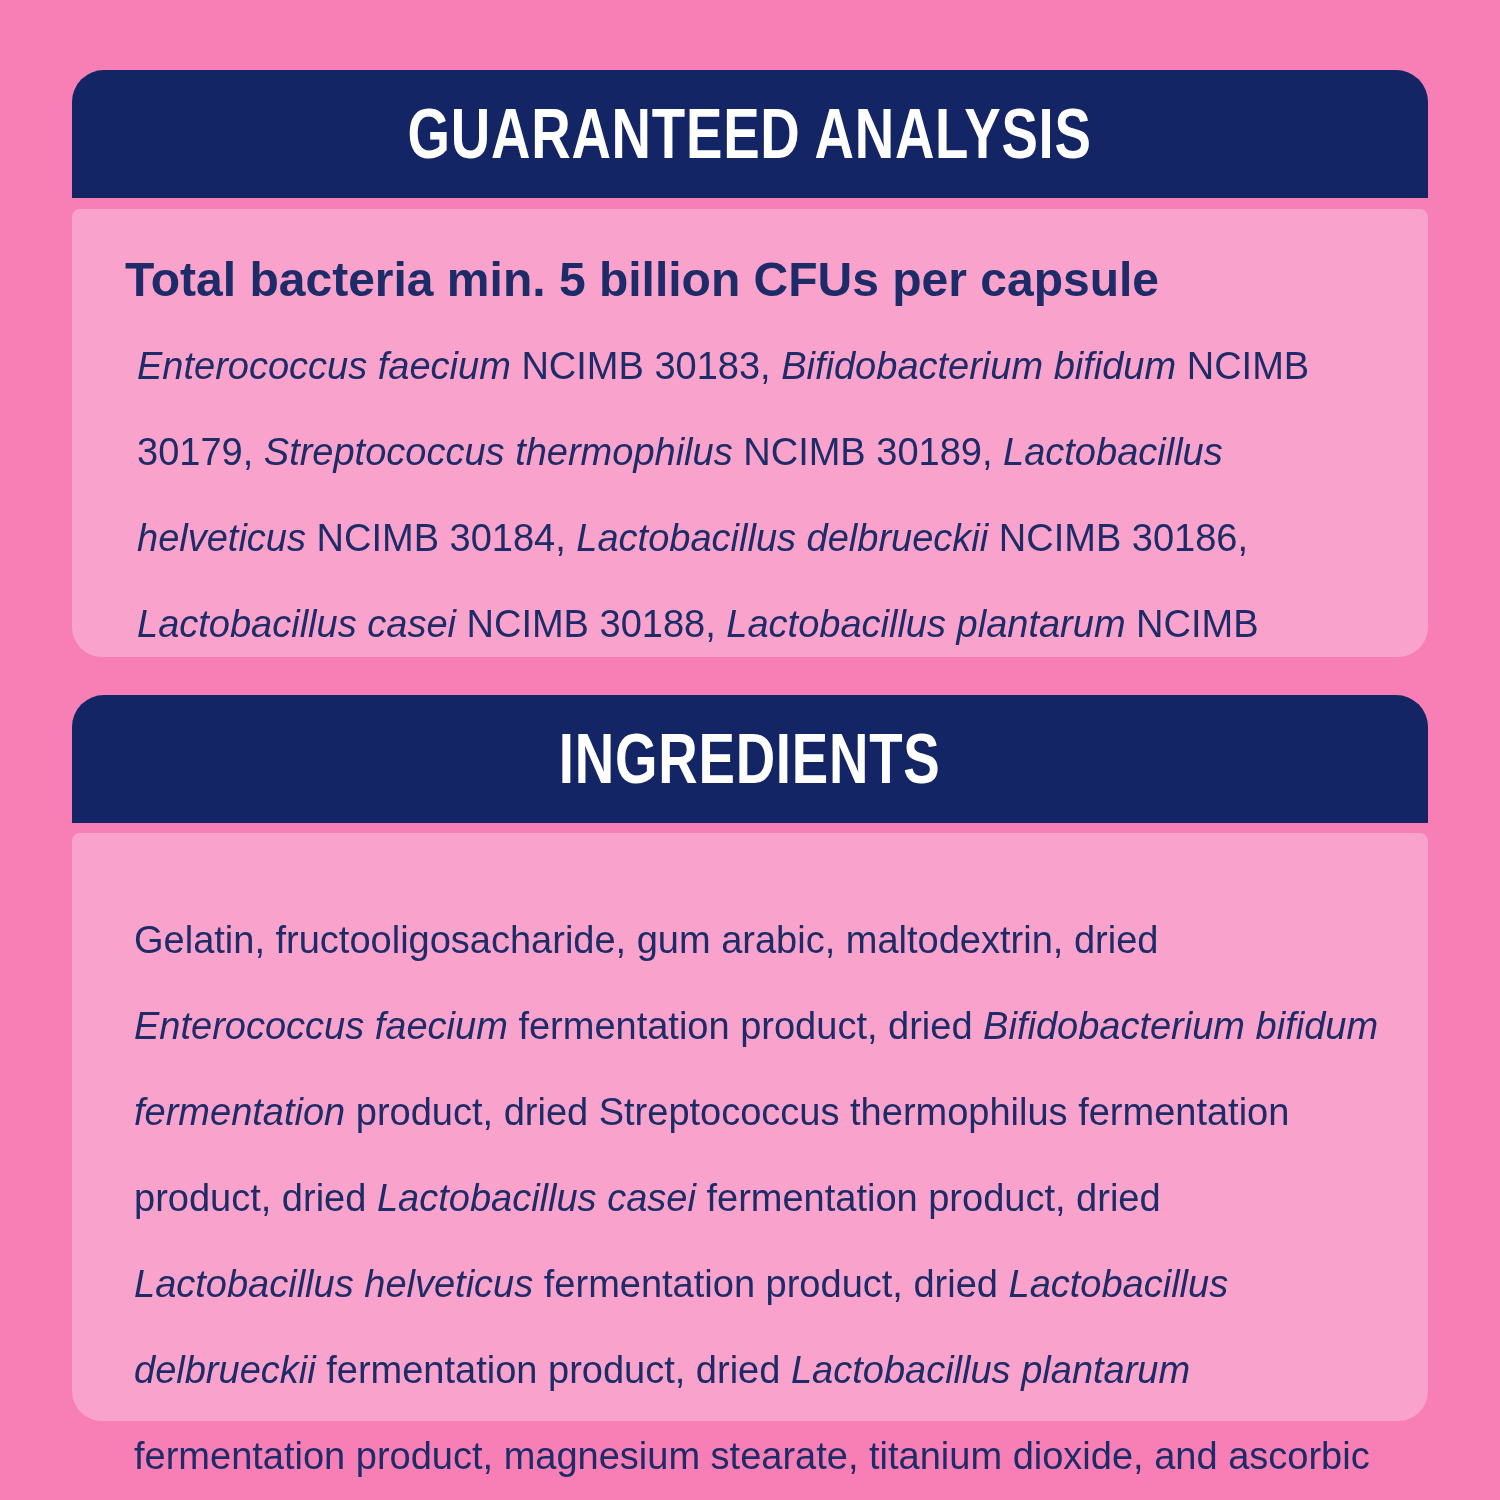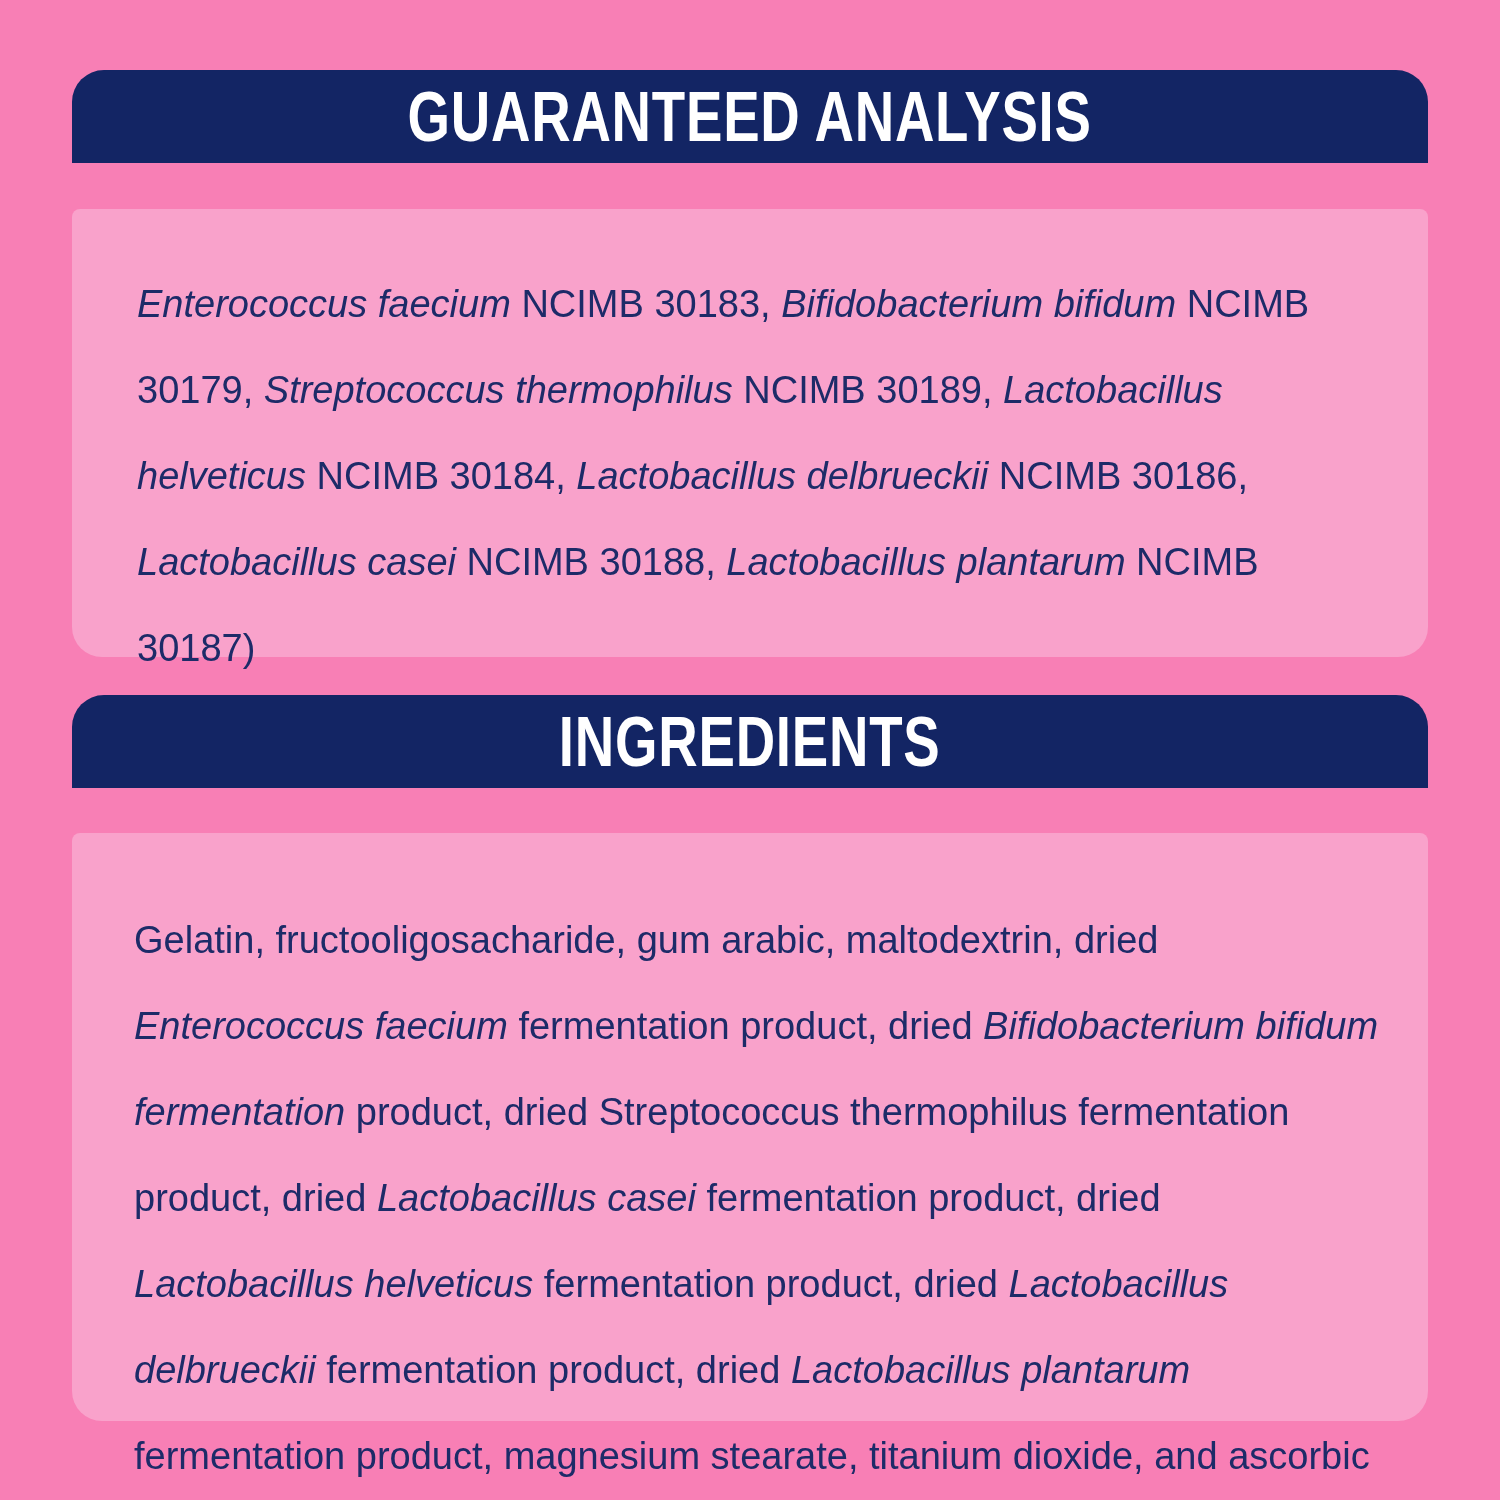--- a/index.html
+++ b/index.html
@@ -16,21 +16,21 @@
   }
   .panel {
     position: absolute;
     left: 72px;
     width: 1356px;
     box-sizing: border-box;
   }
   .header-bar {
     background: #132564;
     border-radius: 32px 32px 0 0;
-    height: 93px;
+    height: 128px;
     display: flex;
     align-items: center;
     justify-content: center;
   }
   .header-bar .header-text {
     color: #FFFFFF;
     font-weight: bold;
     font-size: 70px;
     letter-spacing: 1px;
     display: inline-block;
@@ -71,20 +71,21 @@
   }
 </style>
 </head>
 <body>
 
 <div class="panel header-bar" id="ga-header">
   <span class="header-text">GUARANTEED ANALYSIS</span>
 </div>
 
 <div class="panel content-box" id="ga-content">
+  <p class="section-title">Total bacteria min. 5 billion CFUs per capsule</p>
   <p class="body-text"><em>Enterococcus faecium</em><span> NCIMB 30183, </span><em>Bifidobacterium bifidum</em><span> NCIMB 30179, </span><em>Streptococcus thermophilus</em><span> NCIMB 30189, </span><em>Lactobacillus helveticus</em><span> NCIMB 30184, </span><em>Lactobacillus delbrueckii</em><span> NCIMB 30186, </span><em>Lactobacillus casei</em><span> NCIMB 30188, </span><em>Lactobacillus plantarum</em><span> NCIMB 30187)</span></p>
 </div>
 
 <div class="panel header-bar" id="ing-header">
   <span class="header-text">INGREDIENTS</span>
 </div>
 
 <div class="panel content-box" id="ing-content">
   <p class="body-text"><span>Gelatin, fructooligosacharide, gum arabic, maltodextrin, dried </span><em>Enterococcus faecium</em><span> fermentation product, dried </span><em>Bifidobacterium bifidum fermentation</em><span> product, dried Streptococcus thermophilus fermentation product, dried </span><em>Lactobacillus casei</em><span> fermentation product, dried </span><em>Lactobacillus helveticus</em><span> fermentation product, dried </span><em>Lactobacillus delbrueckii</em><span> fermentation product, dried </span><em>Lactobacillus plantarum</em><span> fermentation product, magnesium stearate, titanium dioxide, and ascorbic acid.</span></p>
 </div>

